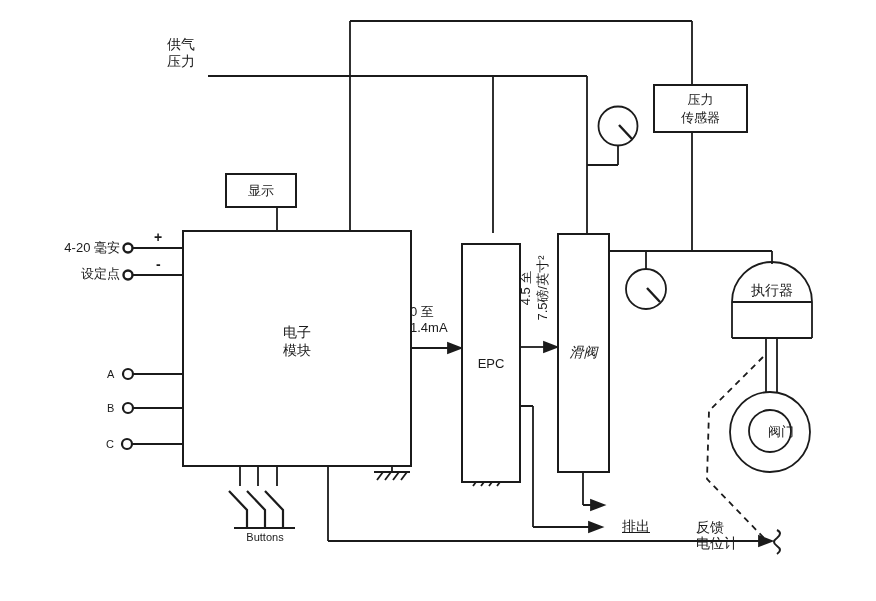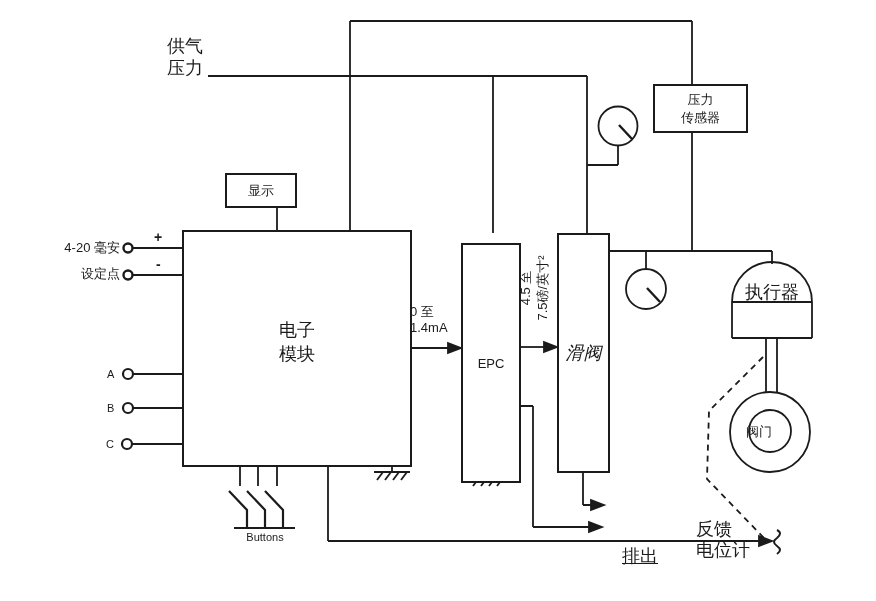--- a/index.html
+++ b/index.html
@@ -15,21 +15,21 @@
     box-sizing:border-box;text-align:center;
   }
   .lbl{position:absolute;line-height:1.2;}
   .pre{white-space:pre-line;}
   .rot{
     transform:rotate(-90deg);transform-origin:50% 50%;
     text-align:center;line-height:1.3;
   }
   .sm{font-size:11px;}
   .md{font-size:13px;}
-  .bg{font-size:18px;}
+  .bg{font-size:14px;}
   .sign{font-size:14px;font-weight:bold;}
 </style>
 </head>
 <body>
 
 <div class="stage">
 
   <svg width="876" height="601" viewBox="0 0 876 601">
     <g stroke="#1b1b1b" stroke-width="1.8" fill="none">
 
@@ -168,22 +168,22 @@
   <div class="lbl sign" style="left:154px;top:229px;">+</div>
 
   <div class="lbl sign" style="left:156px;top:256px;">-</div>
 
   <div class="lbl sm" style="left:107px;top:368px;">A</div>
   <div class="lbl sm" style="left:107px;top:402px;">B</div>
   <div class="lbl sm" style="left:106px;top:438px;">C</div>
 
   <div class="lbl sm" style="left:236px;top:531px;width:58px;text-align:center;">Buttons</div>
 
-  <div class="lbl bg" style="left:622px;top:546px;text-decoration:underline;">排出</div>
+  <div class="lbl bg" style="left:622px;top:518px;text-decoration:underline;">排出</div>
 
   <div class="lbl bg pre" style="left:696px;top:519px;line-height:1.15;">反馈
 电位计</div>
 
   <div class="lbl bg" style="left:737px;top:282px;width:70px;text-align:center;">执行器</div>
 
-  <div class="lbl md" style="left:746px;top:424px;width:48px;text-align:left;">阀门</div>
+  <div class="lbl md" style="left:746px;top:424px;width:48px;text-align:right;">阀门</div>
 
 </div>
 
 </body></html>

